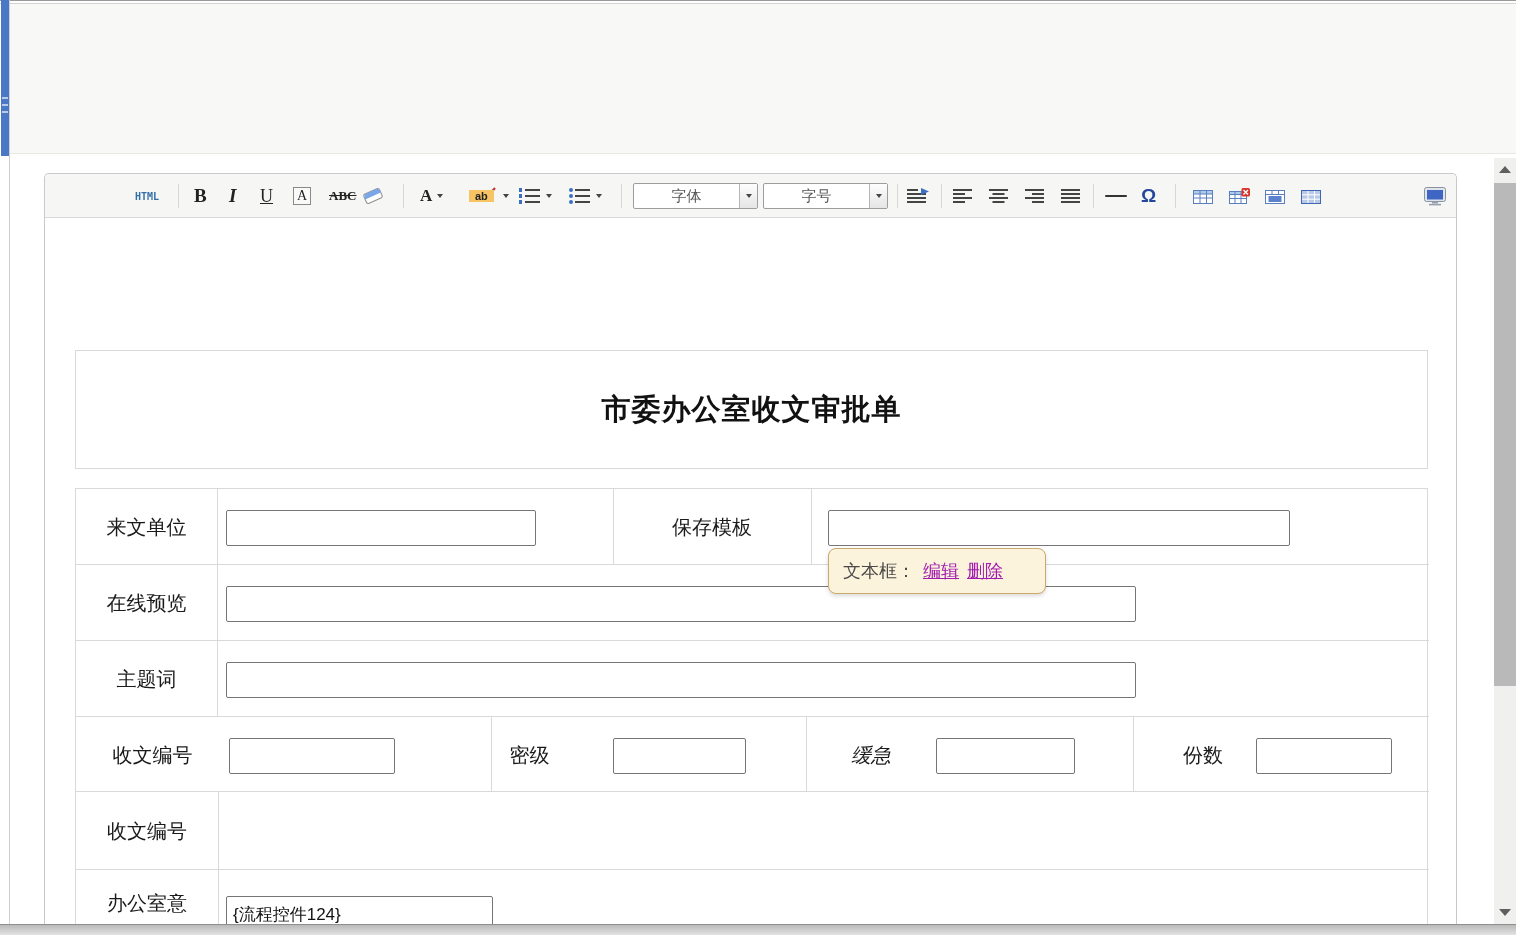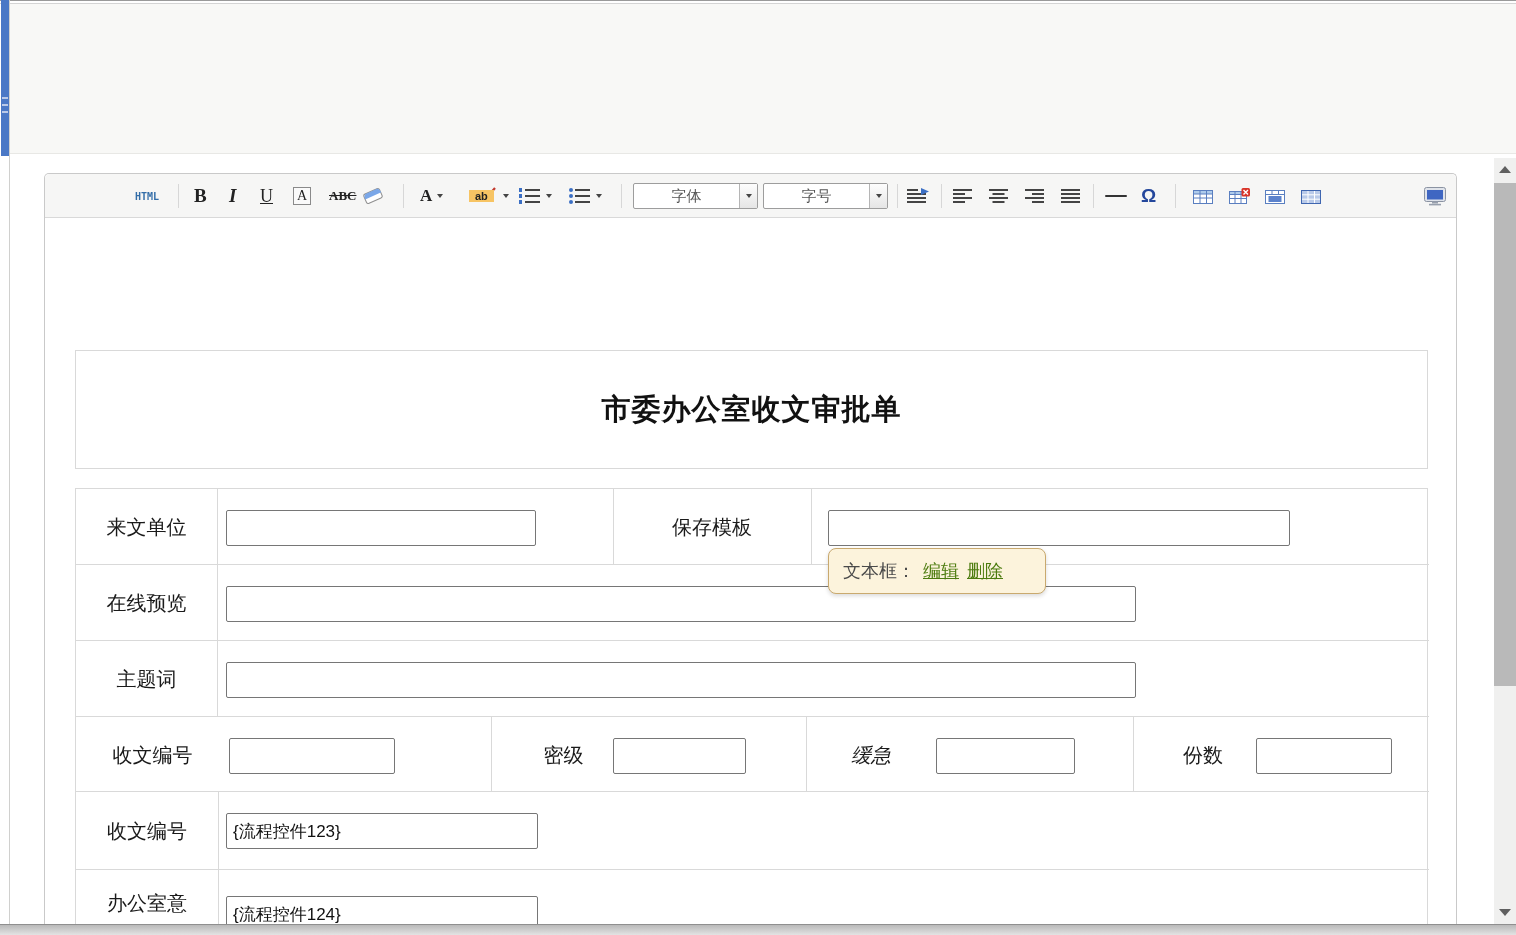--- a/index.html
+++ b/index.html
@@ -70,21 +70,21 @@
   .flabel { position:absolute; font-size:20px; color:#1a1a1a; text-align:center; line-height:26px;}
   .finput { position:absolute; height:36px; border:1px solid #767676; border-radius:2px; background:#fff;
             font-family:"Liberation Sans",sans-serif; font-size:17px; color:#111; padding:0 6px;}
 
   
   .tooltip { position:absolute; left:828px; top:548px; width:218px; height:46px; background:#fcf3dc;
              border:1px solid #c9a96e; border-radius:8px; box-shadow:0 2px 4px rgba(0,0,0,.15);
              display:flex; align-items:center; padding:0 14px; z-index:30;
              font-family:"Liberation Serif",serif; font-size:18px;}
   .tooltip .tlabel { color:#4a4a4a;}
-  .tooltip a { color:#4d7c0f; text-decoration:underline; margin-left:8px; cursor:pointer;}
+  .tooltip a { color:#a21caf; text-decoration:underline; margin-left:8px; cursor:pointer;}
   .tooltip a.del { }
 
   
   .scrollbar { position:absolute; left:1494px; top:158px; width:22px; height:766px; background:#f0f0ef; z-index:40;}
   .sc-up { position:absolute; top:8px; left:5px; width:0; height:0;
            border-left:6px solid transparent; border-right:6px solid transparent; border-bottom:7px solid #5f5f5f;}
   .sc-thumb { position:absolute; top:25px; left:0; width:22px; height:503px; background:#b9b9b9;}
   .sc-down { position:absolute; top:751px; left:5px; width:0; height:0;
              border-left:6px solid transparent; border-right:6px solid transparent; border-top:7px solid #5f5f5f;}
   .bottom-bar { position:absolute; left:0; top:924px; width:1516px; height:11px;
@@ -330,32 +330,31 @@
     <input class="finput" style="left: 752px; top: 21px; width: 462px;">
 
     <div class="flabel" style="left:0;top:101px;width:141px;">在线预览</div>
     <input class="finput" style="left: 150px; top: 97px; width: 910px;">
 
     <div class="flabel" style="left:0;top:177px;width:141px;">主题词</div>
     <input class="finput" style="left: 150px; top: 173px; width: 910px;">
 
     <div class="flabel" style="left:0;top:253px;width:153px;">收文编号</div>
     <input class="finput" style="left: 153px; top: 249px; width: 166px;">
-    <div class="flabel" style="left:425px;top:253px;width:125px;">密级</div>
+    <div class="flabel" style="left:391px;top:253px;width:125px;">密级</div>
     <input class="finput" style="left: 537px; top: 249px; width: 133px;">
     <div class="flabel" style="left:730px;top:253px;width:130px;font-style:italic;">缓急</div>
     <input class="finput" style="left: 860px; top: 249px; width: 139px;">
     <div class="flabel" style="left:1057px;top:253px;width:140px;">份数</div>
     <input class="finput" style="left: 1180px; top: 249px; width: 136px;">
 
     <div class="flabel" style="left:0;top:329px;width:142px;">收文编号</div>
-    <input class="finput" style="left: 150px; top: 324px; width: 312px;" value="{流程控件123}">
 
     <div class="flabel" style="left:27px;top:395px;width:88px;line-height:38px;word-break:break-all;">办公室意见</div>
-    <input class="finput" style="left: 150px; top: 407px; width: 312px;" value="{流程控件124}">
+    <input class="finput" style="left: 150px; top: 407px; width: 267px;" value="{流程控件124}">
   </div>
 
   <div class="tooltip">
     <span class="tlabel">文本框：</span>
     <a>编辑</a>
     <a class="del">删除</a>
   </div>
 
   <div class="scrollbar">
     <div class="sc-up"></div>

